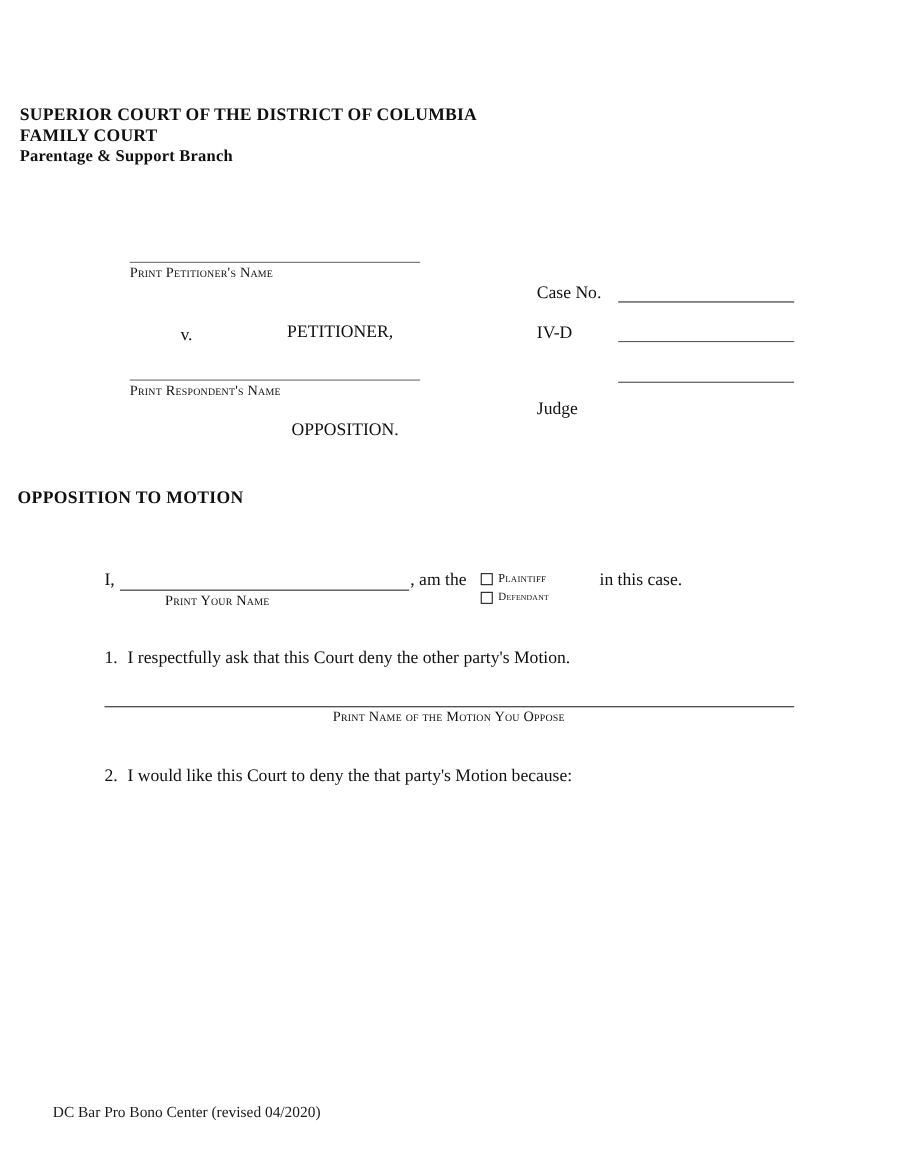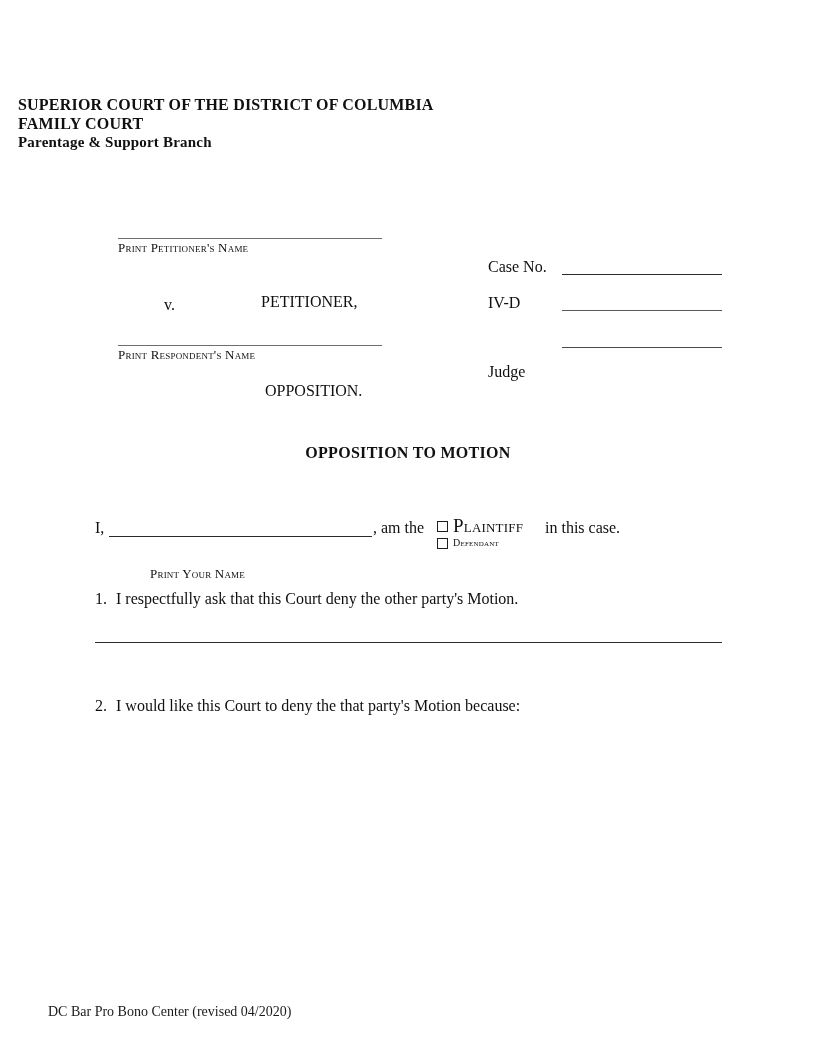--- a/index.html
+++ b/index.html
@@ -65,43 +65,44 @@
   .ivd-field     { left: 562px; top: 296px; width: 160px; height: 14px; border-bottom-color: #5a5a5a; }
   .judge-label   { left: 488px; top: 331px; margin-top: 32px; }
   .judge-field   { left: 562px; top: 333px; width: 160px; height: 14px; border-bottom-color: #4a4a4a; }
 
   
   .form-title {
     position: absolute;
     top: 444px;
     left: 0;
     right: 0;
-    text-align: center;
+    text-align: left;
     font-weight: bold;
     font-size: 16px;
     letter-spacing: 0.3px;
+    padding-left: 16px;
   }
 
   
   .i-prefix        { left: 95px;  top: 519px; }
   .your-name-field { left: 109px; top: 521px; width: 263px; height: 15px; }
   .am-the          { left: 373px; top: 519px; }
   .checkbox {
     width: 11px;
     height: 11px;
     border: 1.2px solid #1e1e1e;
     background: #ffffff;
     box-sizing: border-box;
   }
   .plaintiff-checkbox { left: 437px; top: 521px; }
-  .plaintiff-label    { left: 453px; top: 519px; font-size: 19px; }
+  .plaintiff-label    { left: 453px; top: 519px; font-size: 11px; }
   .in-this-case       { left: 545px; top: 519px; }
   .defendant-checkbox { left: 437px; top: 538px; }
   .defendant-label    { left: 453px; top: 536px; font-size: 10px; }
-  .your-name-label    { left: 150px; top: 567px; text-align: center; }
+  .your-name-label    { left: 150px; top: 539px; text-align: center; }
 
   
   .numbered-item {
     position: absolute;
     display: flex;
     gap: 9px;
   }
   .item-1 { left: 95px; top: 590px; }
   .item-2 { left: 95px; top: 697px; }
 
@@ -170,20 +171,21 @@
   <div class="abs checkbox defendant-checkbox"></div>
   <div class="abs sc-label defendant-label">Defendant</div>
   <div class="abs sc-label your-name-label">Print Your Name</div>
 
   <div class="numbered-item item-1">
     <span class="body-text">1.</span>
     <span class="body-text">I respectfully ask that this Court deny the other party's Motion.</span>
   </div>
 
   <div class="abs blank motion-name-field"></div>
+  <div class="sc-label motion-name-label">Print Name of the Motion You Oppose</div>
 
   <div class="numbered-item item-2">
     <span class="body-text">2.</span>
     <span class="body-text">I would like this Court to deny the that party's Motion because:</span>
   </div>
 
   <div class="page-footer">
     <span>DC Bar Pro Bono Center (revised 04/2020)</span>
   </div>
 

